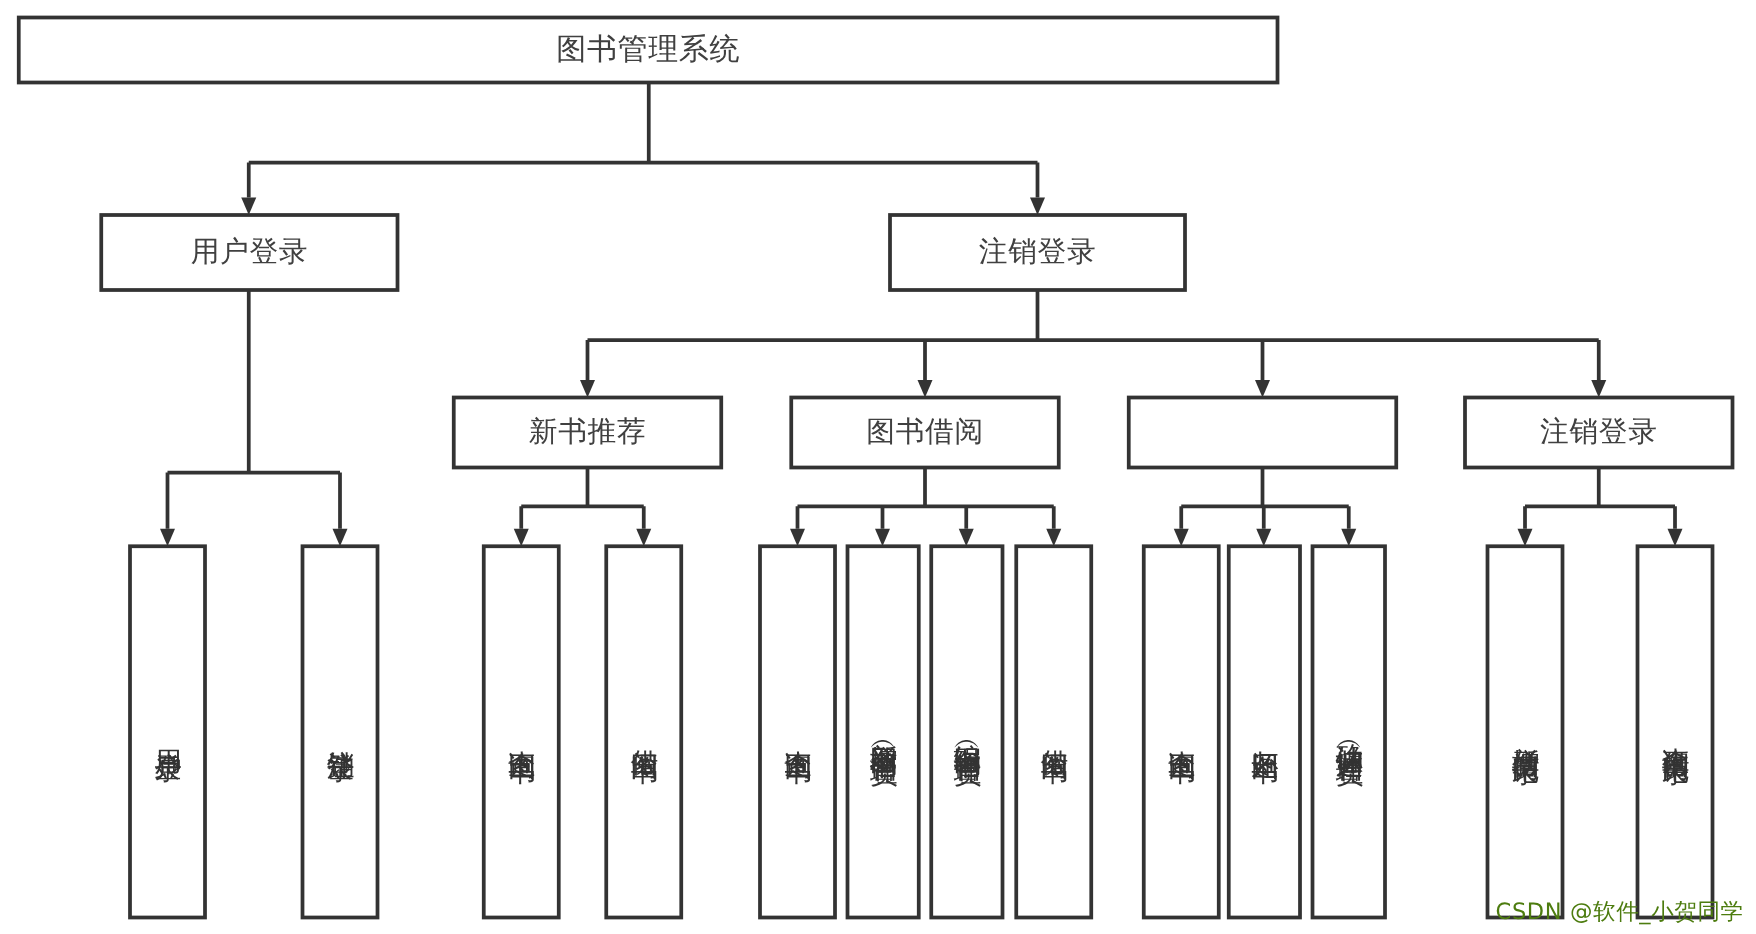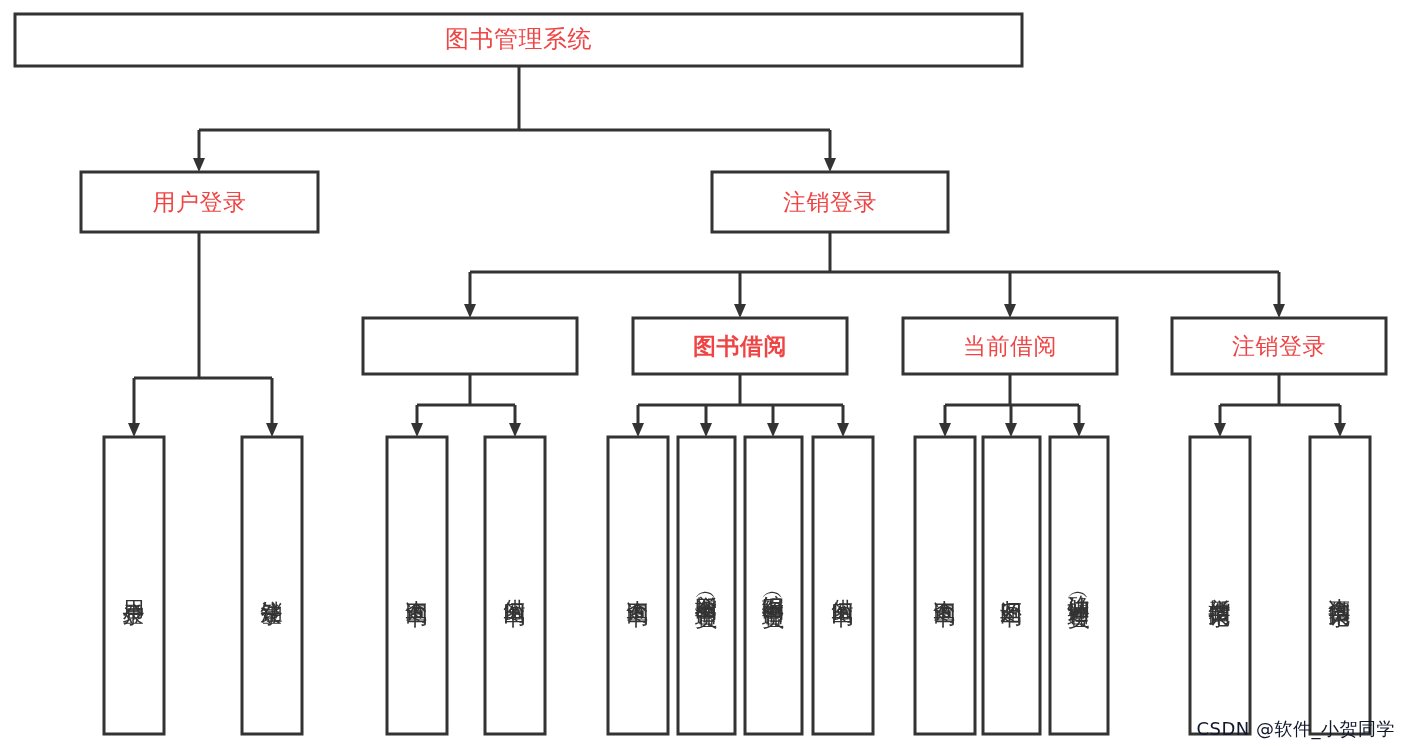--- a/index.html
+++ b/index.html
@@ -37,21 +37,21 @@
   .arrow-head {
     fill: #333333;
     stroke: none;
   }
   
   .node-label-h {
     position: absolute;
     display: flex;
     align-items: center;
     justify-content: center;
-    color: #ef4444;
+    color: #404040;
     font-size: 23px;
     line-height: 1.15;
     letter-spacing: 0.5px;
     white-space: nowrap;
     pointer-events: none;
   }
   
   .node-label-v {
     position: absolute;
     display: flex;
@@ -66,21 +66,21 @@
     white-space: nowrap;
     pointer-events: none;
   }
   .node-title {
     font-size: 24px;
   }
   .watermark {
     position: absolute;
     right: 10px;
     bottom: 6px;
-    color: #0f172a;
+    color: #4d7c0f;
     font-size: 18px;
     letter-spacing: 0.5px;
     white-space: nowrap;
     pointer-events: none;
     text-align: right;
   }
 </style>
 </head>
 <body>
 
@@ -189,22 +189,22 @@
     <rect class="node-box" x="1050" y="437" width="58" height="297"></rect>
     <rect class="node-box" x="1190" y="437" width="60" height="297"></rect>
     <rect class="node-box" x="1310" y="437" width="60" height="297"></rect>
   </svg>
 
   <div class="node-label-h node-title" style="left:15px; top:14px; width:1007px; height:52px;">图书管理系统</div>
 
   <div class="node-label-h" style="left:81px; top:172px; width:237px; height:60px;">用户登录</div>
   <div class="node-label-h" style="left:712px; top:172px; width:236px; height:60px;">注销登录</div>
 
-  <div class="node-label-h" style="left:633px; top:318px; width:214px; height:56px;font-weight:bold;">图书借阅</div>
-  <div class="node-label-h" style="left:903px; top:318px; width:214px; height:56px;">当前借阅</div>
+  <div class="node-label-h" style="left:363px; top:318px; width:214px; height:56px;">新书推荐</div>
+  <div class="node-label-h" style="left:633px; top:318px; width:214px; height:56px;">图书借阅</div>
   <div class="node-label-h" style="left:1172px; top:318px; width:214px; height:56px;">注销登录</div>
 
   <div class="node-label-v" style="left:104px; top:437px; width:60px; height:297px;">用户登录</div>
   <div class="node-label-v" style="left:242px; top:437px; width:60px; height:297px;">注销登录</div>
   <div class="node-label-v" style="left:387px; top:437px; width:60px; height:297px;">查询图书</div>
   <div class="node-label-v" style="left:485px; top:437px; width:60px; height:297px;">借阅图书</div>
   <div class="node-label-v" style="left:608px; top:437px; width:60px; height:297px;">查询图书</div>
   <div class="node-label-v" style="left:678px; top:437px; width:57px; height:297px;">新增图书（管理员）</div>
   <div class="node-label-v" style="left:745px; top:437px; width:57px; height:297px;">编辑图书（管理员）</div>
   <div class="node-label-v" style="left:813px; top:437px; width:60px; height:297px;">借阅图书</div>

